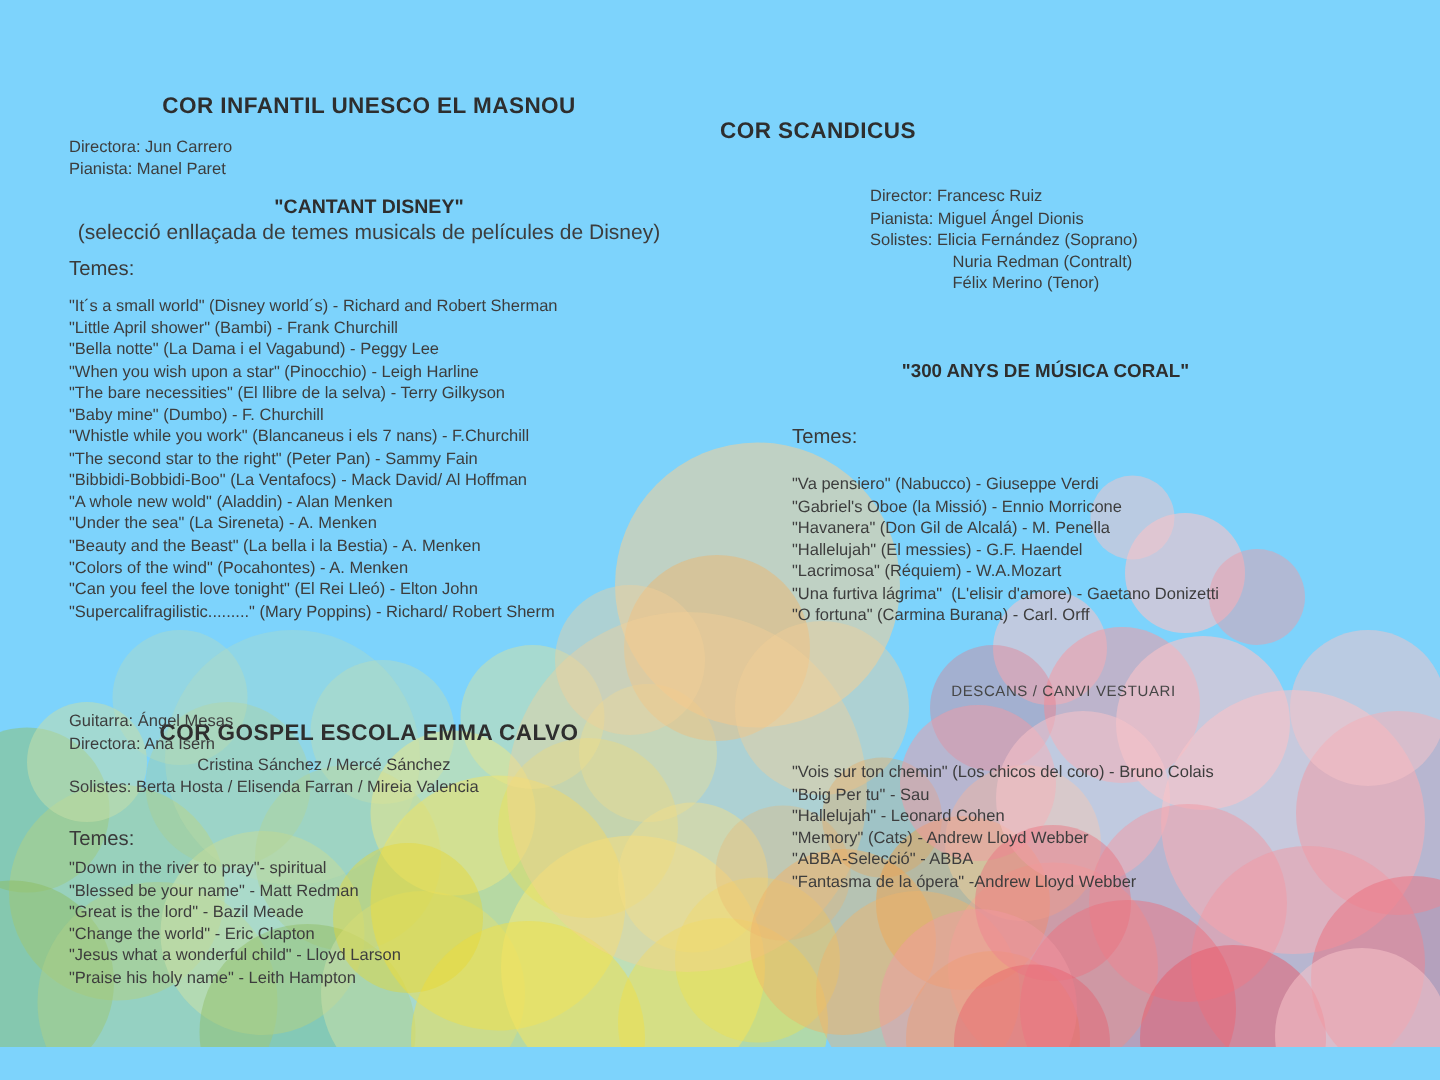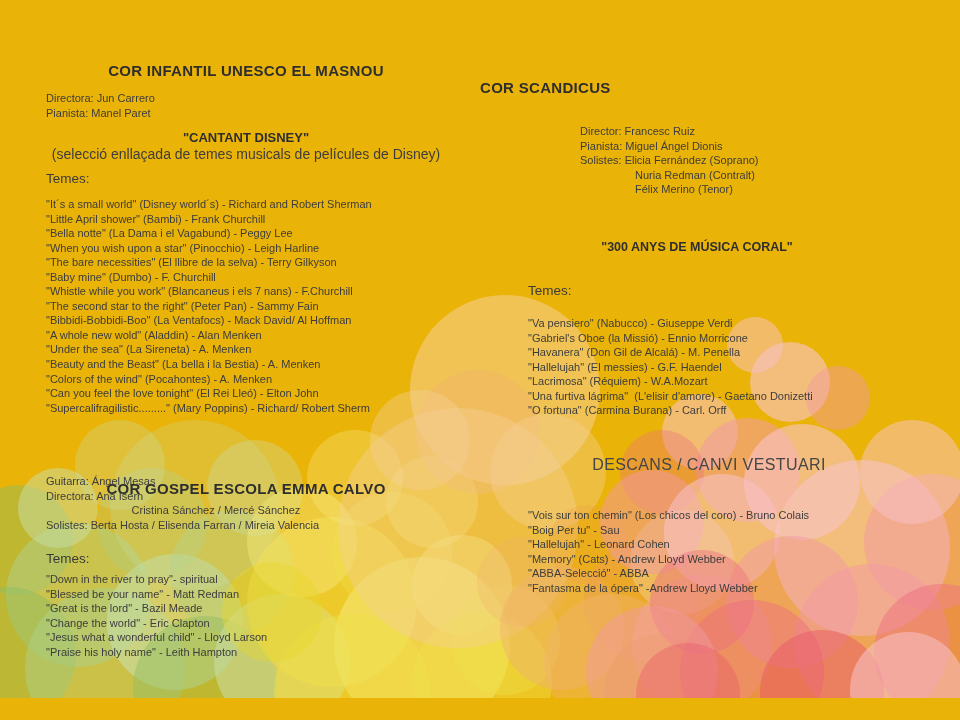--- a/index.html
+++ b/index.html
@@ -1,28 +1,28 @@
 <!DOCTYPE html>
 <html><head>
 <meta charset="utf-8">
 <style>
   html,body { margin:0; padding:0; background:#ffffff; }
   .page {
     position:relative; width:960px; height:720px; overflow:hidden;
-    background:#eab308; font-family:"Liberation Sans", sans-serif; color:#3d3d3d;
+    background:#7dd3fc; font-family:"Liberation Sans", sans-serif; color:#3d3d3d;
   }
   .bubbles { position:absolute; left:0; top:0; pointer-events:none; }
   .abs { position:absolute; }
   .h-choir { font-size:15px; font-weight:bold; color:#2e2e2e; letter-spacing:0.3px; white-space:pre; }
   .h-program { font-size:13px; font-weight:bold; color:#2e2e2e; white-space:pre; }
   .h-program-sm { font-size:12.5px; font-weight:bold; color:#2e2e2e; white-space:pre; }
   .subtitle { font-size:14px; color:#3d3d3d; white-space:pre; }
   .temes { font-size:13.5px; color:#3a3a3a; }
   .list .line { font-size:11px; line-height:14.55px; white-space:pre; color:#3d3d3d; }
-  .intermission { font-size:16px; color:#464646; letter-spacing:0.4px; white-space:pre; }
+  .intermission { font-size:10px; color:#464646; letter-spacing:0.4px; white-space:pre; }
 </style>
 </head>
 <body>
 
 <div class="page">
 
   <svg class="bubbles" width="960" height="698" viewBox="0 0 960 698">
 
     <circle cx="18" cy="540" r="55" fill="#8dbd62" opacity="0.45"></circle>
     <circle cx="78" cy="595" r="72" fill="#aecf87" opacity="0.55"></circle>

